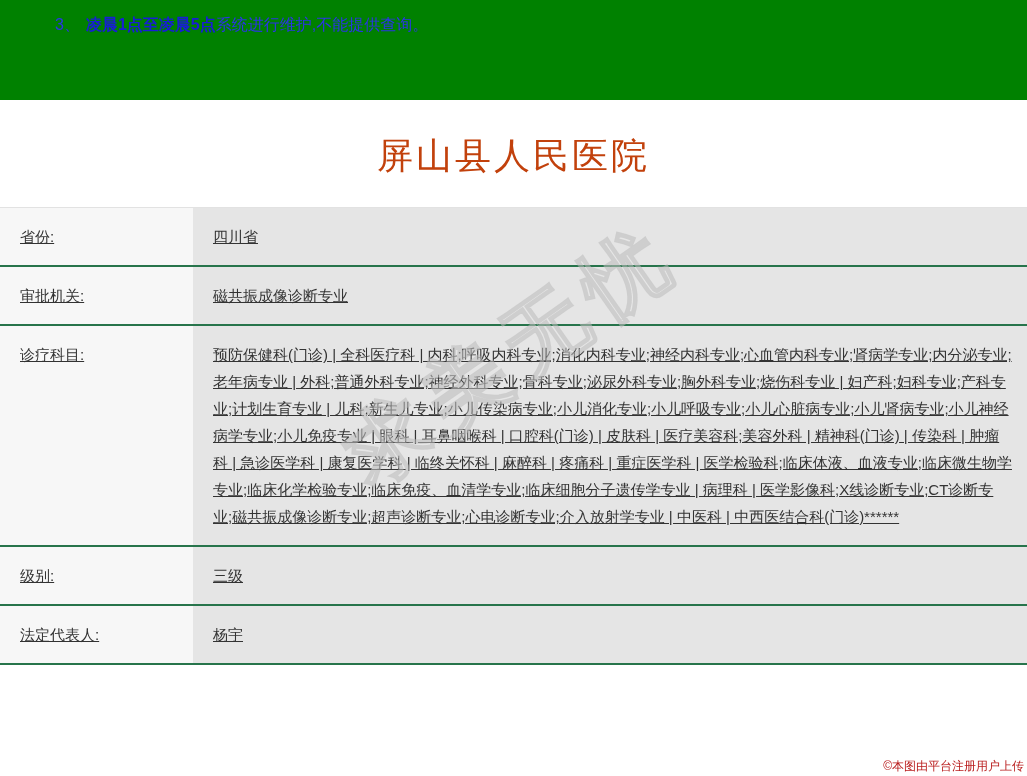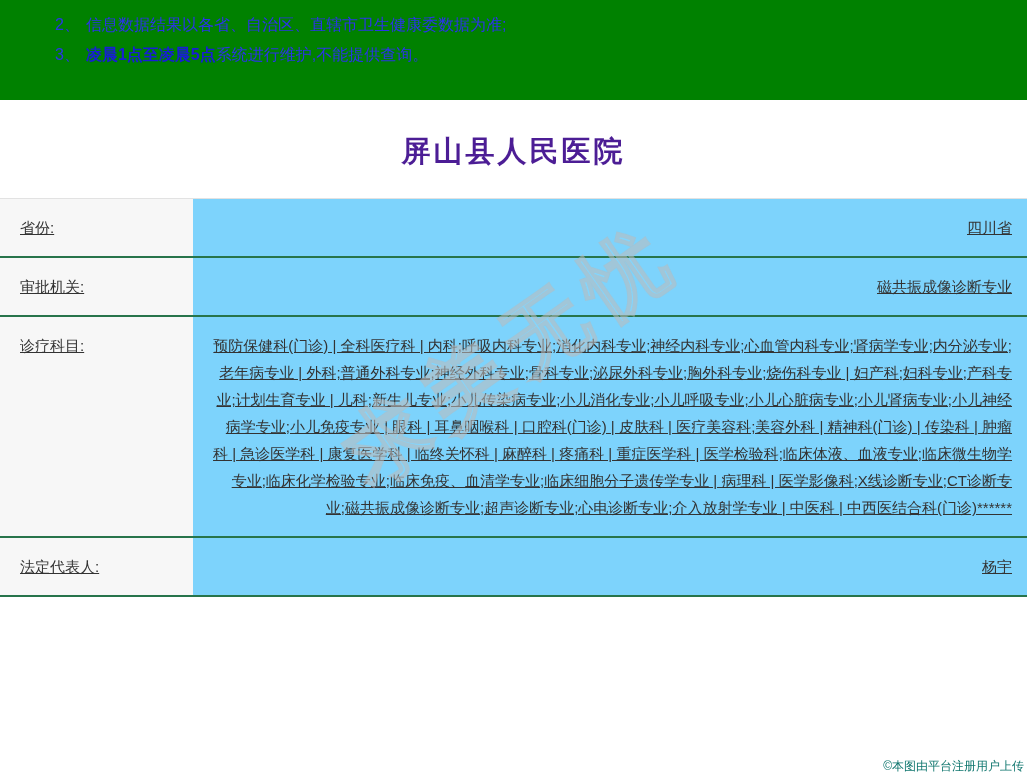--- a/index.html
+++ b/index.html
@@ -24,23 +24,23 @@
     font-size: 16px;
     line-height: 30px;
     white-space: nowrap;
   }
   .notice-line b { color: #181dd6; font-weight: bold; }
   .notice-num { margin-right: 6px; }
 
   
   .title-wrap { padding: 32px 0 26px 0; text-align: center; }
   .page-title {
-    font-size: 29px;
-    font-weight: 700;
-    color: #4c1d95;
+    font-size: 36px;
+    font-weight: 400;
+    color: #c2410c;
     letter-spacing: 3px;
   }
 
   
   table.info-table {
     width: 100%;
     border-collapse: collapse;
     border-top: 1px solid #e2e2e2;
   }
   table.info-table tr { border-bottom: 2px solid #27744b; }
@@ -50,21 +50,21 @@
     vertical-align: top;
     padding: 15px 15px 15px 20px;
     line-height: 27px;
     text-decoration: underline;
   }
   td.row-label {
     width: 193px;
     background: #f7f7f7;
     white-space: nowrap;
   }
-  td.row-value { background: #7dd3fc; text-align: right; }
+  td.row-value { background: #e5e5e5; }
 
   
   .watermark-diagonal {
     position: absolute;
     left: 320px;
     top: 300px;
     font-size: 82px;
     font-weight: bold;
     letter-spacing: 14px;
     color: rgba(255,255,255,0.06);
@@ -73,32 +73,29 @@
     transform-origin: center;
     white-space: nowrap;
     pointer-events: none;
     z-index: 5;
   }
   .copyright-note {
     position: absolute;
     right: 3px;
     bottom: 1px;
     font-size: 12px;
-    color: #0f766e;
+    color: #b91c1c;
     text-shadow: 0 0 2px #ffffff, 0 0 1px #ffffff;
     z-index: 6;
   }
 </style>
 </head>
 <body>
 
 <div class="notice-banner">
-  <div class="notice-line">
-    <span class="notice-num">2、</span><span>信息数据结果以各省、自治区、直辖市卫生健康委数据为准;</span><b></b><span></span>
-  </div>
   <div class="notice-line">
     <span class="notice-num">3、</span><span></span><b>凌晨1点至凌晨5点</b><span>系统进行维护,不能提供查询。</span>
   </div>
 </div>
 
 <div class="title-wrap">
   <span class="page-title">屏山县人民医院</span>
 </div>
 
 <table class="info-table">
@@ -109,20 +106,24 @@
     </tr>
     <tr>
       <td class="row-label">审批机关:</td>
       <td class="row-value">磁共振成像诊断专业</td>
     </tr>
     <tr>
       <td class="row-label">诊疗科目:</td>
       <td class="row-value">预防保健科(门诊) | 全科医疗科 | 内科;呼吸内科专业;消化内科专业;神经内科专业;心血管内科专业;肾病学专业;内分泌专业;老年病专业 | 外科;普通外科专业;神经外科专业;骨科专业;泌尿外科专业;胸外科专业;烧伤科专业 | 妇产科;妇科专业;产科专业;计划生育专业 | 儿科;新生儿专业;小儿传染病专业;小儿消化专业;小儿呼吸专业;小儿心脏病专业;小儿肾病专业;小儿神经病学专业;小儿免疫专业 | 眼科 | 耳鼻咽喉科 | 口腔科(门诊) | 皮肤科 | 医疗美容科;美容外科 | 精神科(门诊) | 传染科 | 肿瘤科 | 急诊医学科 | 康复医学科 | 临终关怀科 | 麻醉科 | 疼痛科 | 重症医学科 | 医学检验科;临床体液、血液专业;临床微生物学专业;临床化学检验专业;临床免疫、血清学专业;临床细胞分子遗传学专业 | 病理科 | 医学影像科;X线诊断专业;CT诊断专业;磁共振成像诊断专业;超声诊断专业;心电诊断专业;介入放射学专业 | 中医科 | 中西医结合科(门诊)******</td>
     </tr>
     <tr>
+      <td class="row-label">级别:</td>
+      <td class="row-value">三级</td>
+    </tr>
+    <tr>
       <td class="row-label">法定代表人:</td>
       <td class="row-value">杨宇</td>
     </tr>
   </tbody>
 </table>
 
 <div class="watermark-diagonal">求美无忧</div>
 <div class="copyright-note">©本图由平台注册用户上传</div>
 
 </body></html>

